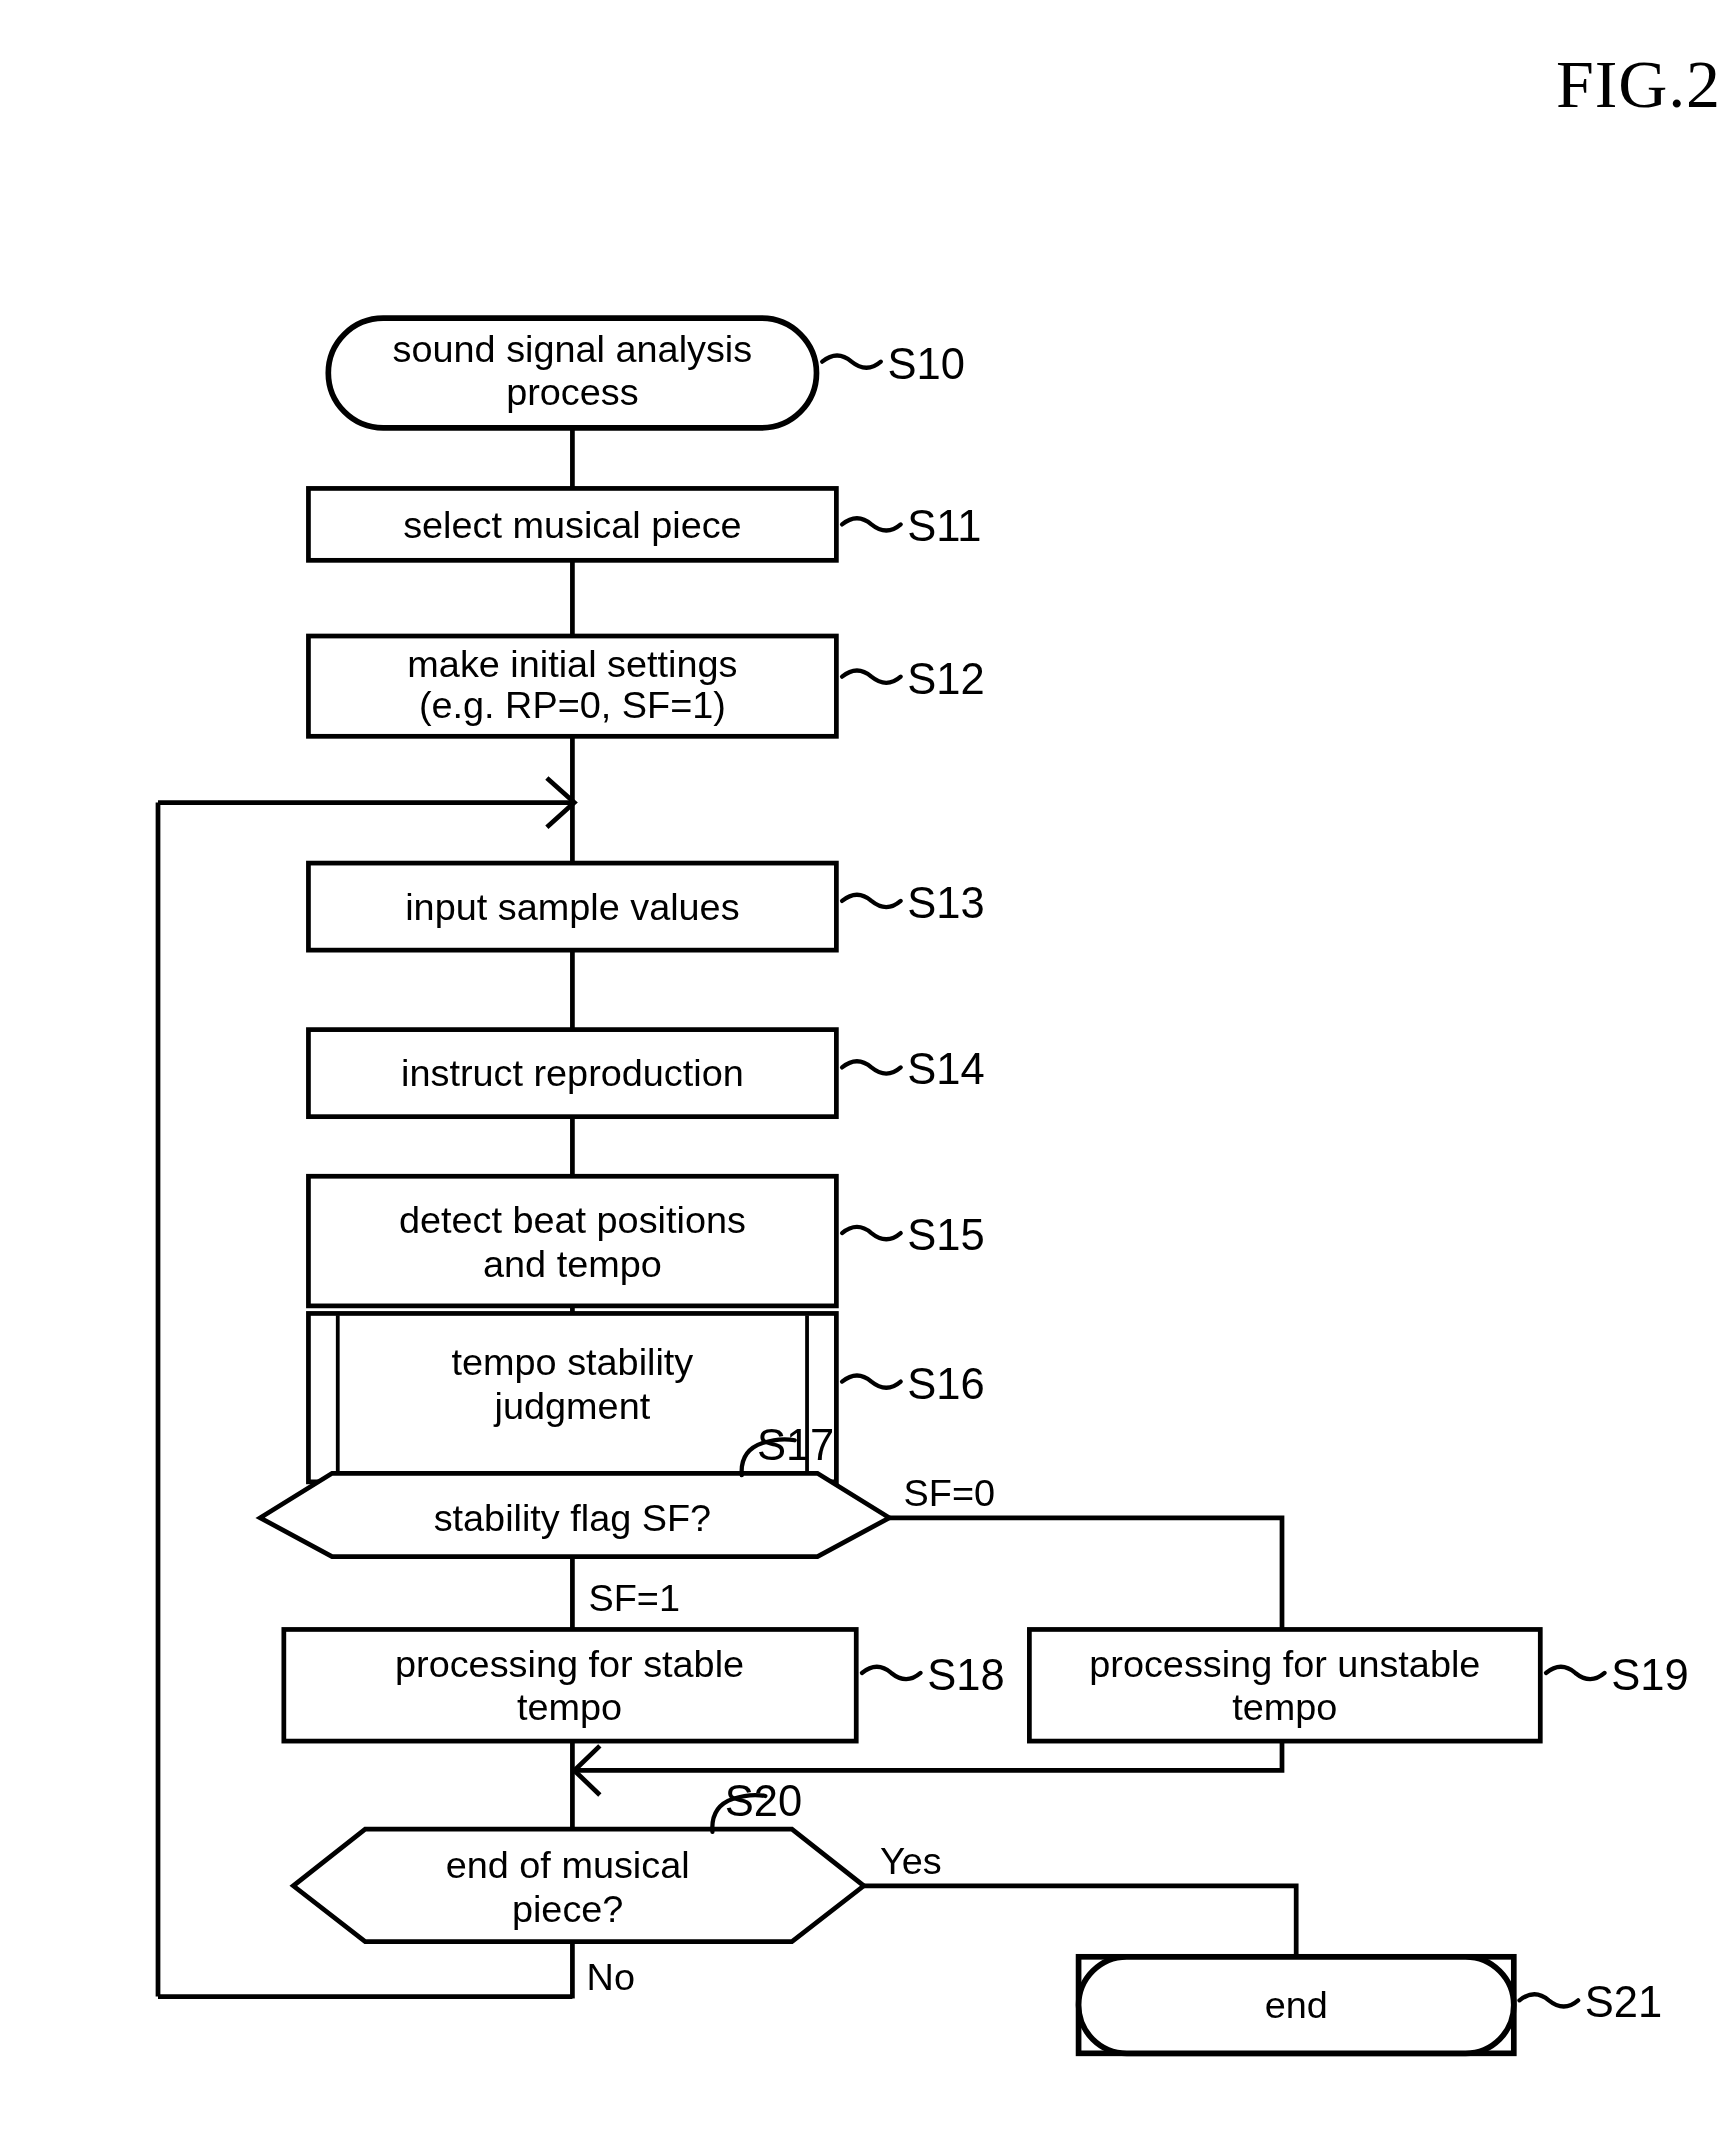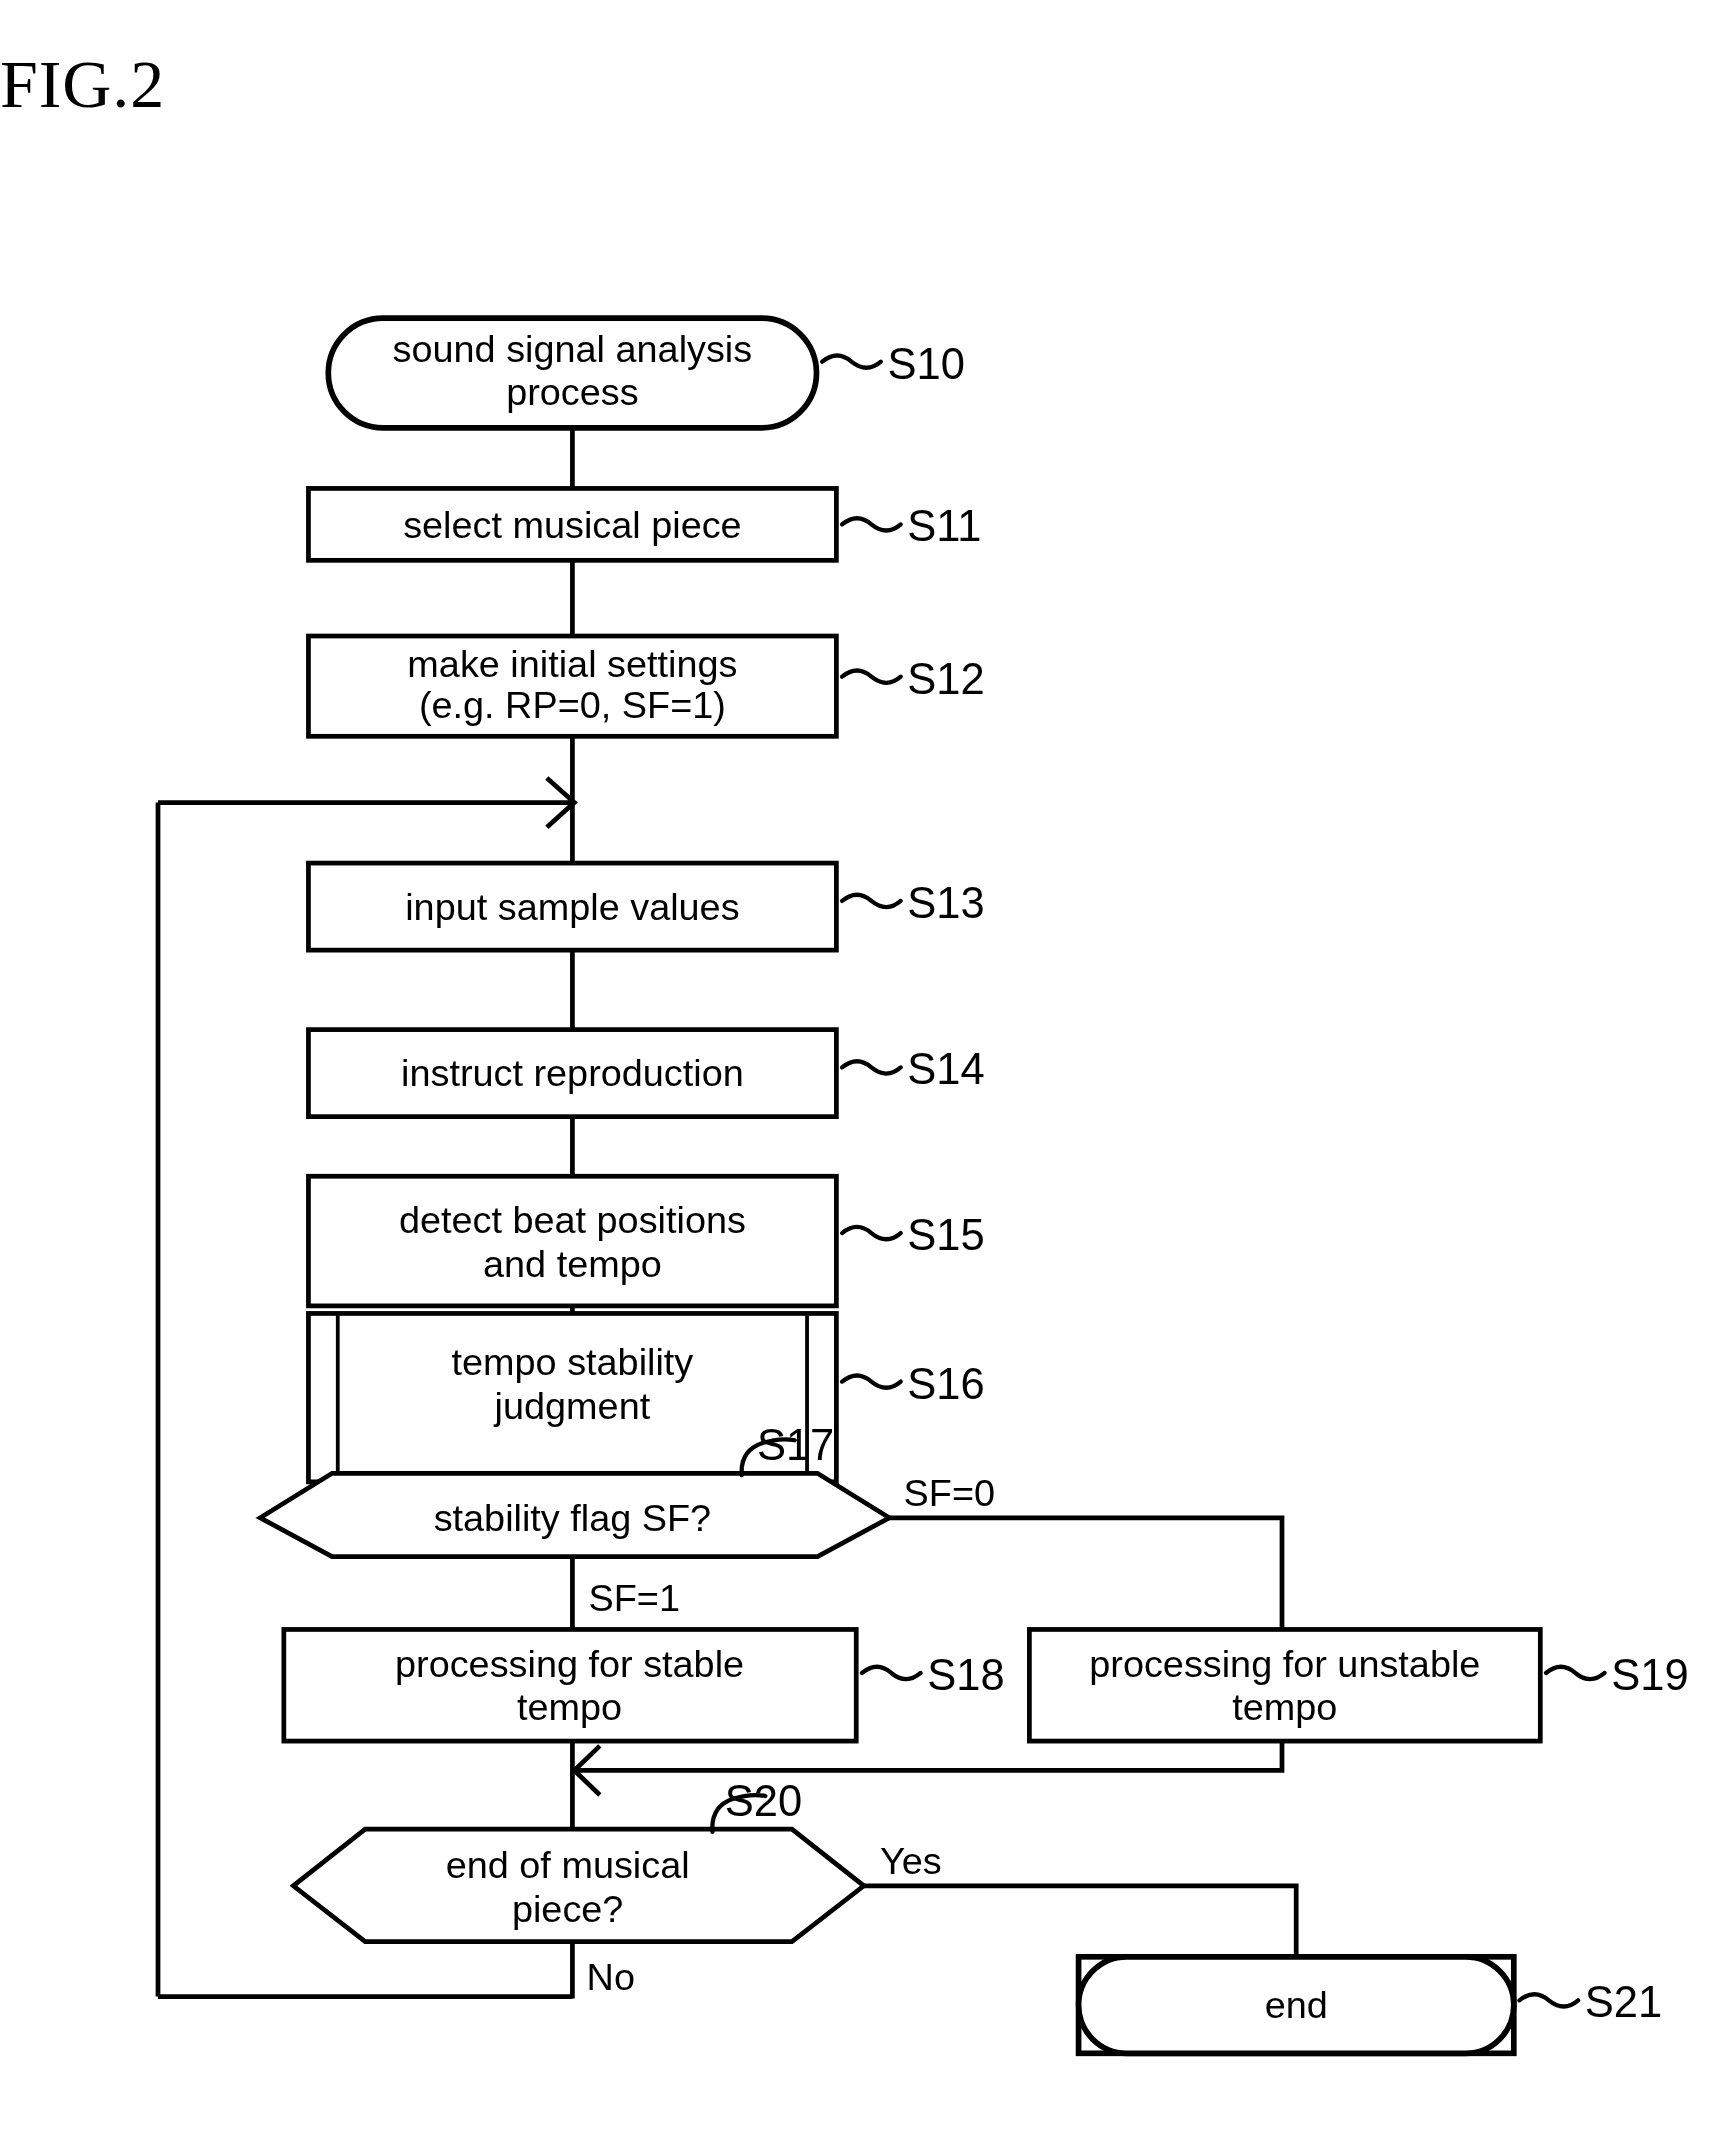--- a/index.html
+++ b/index.html
@@ -21,21 +21,21 @@
     left: 0;
     top: 0;
     width: 1721px;
     height: 2151px;
   }
   .fig-title {
     position: absolute;
     left: 0;
     top: 45px;
     width: 1721px;
-    text-align: left;
+    text-align: right;
     font-family: "Liberation Serif", serif;
     font-size: 68px;
     font-weight: 400;
     letter-spacing: 0.9px;
     color: #000000;
   }
   svg#flow {
     position: absolute;
     left: 0;
     top: 0;

